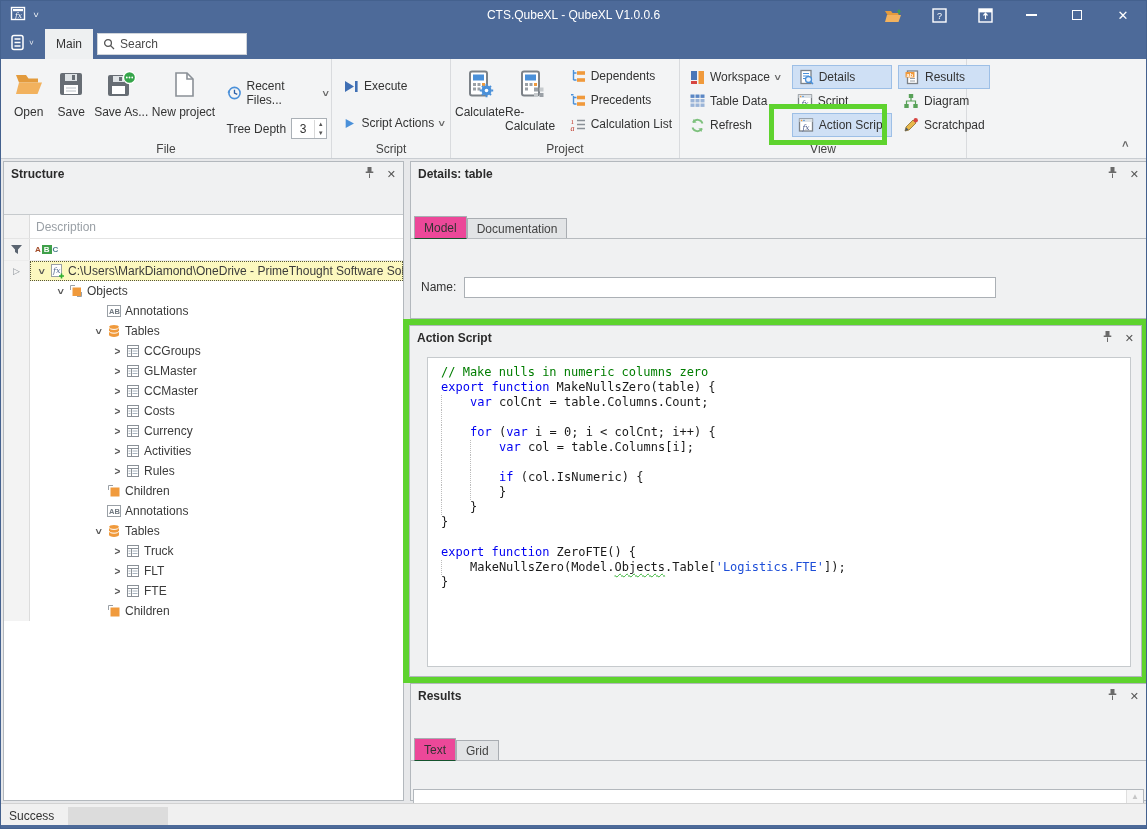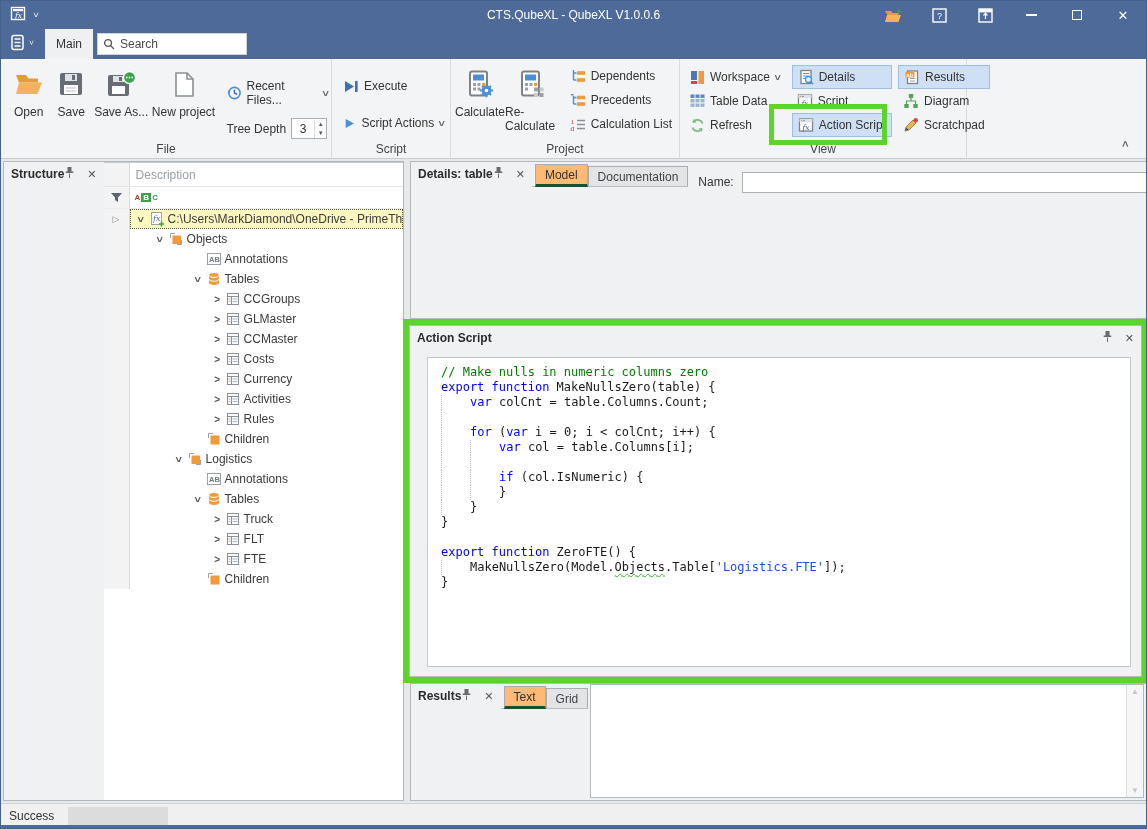--- a/index.html
+++ b/index.html
@@ -49,21 +49,21 @@
   .filecol { margin-left:10px; padding-top:16px; display:flex; flex-direction:column; gap:11px; }
   .filecol .row { display:flex; align-items:center; gap:5px; }
   .spin { width:36px; height:21px; background:#fff; border:1px solid #aab0b6; display:flex; align-items:center; }
   .spin .val { flex:1; text-align:center; }
   .spin .arrows { width:12px; display:flex; flex-direction:column; font-size:6px; color:#555; line-height:9px; text-align:center; border-left:1px solid #d8d8d8;}
   .vcol { display:flex; flex-direction:column; gap:0; padding-top:1px; }
   .collapse-chev { position:absolute; right:18px; bottom:8px; font-size:11px; color:#666;
                    transform:rotate(-90deg); font-weight:bold; }
 
   
-  .panel { position:absolute; background:#f0f1f2; border:1px solid #b3b8bd; display:flex; flex-direction:row; }
+  .panel { position:absolute; background:#f0f1f2; border:1px solid #b3b8bd; display:flex; flex-direction:column;gap:28px; }
   .phead { height:24px; display:flex; align-items:center; padding:0 7px; flex:none; }
   .phead .ptitle { font-weight:bold; color:#2b2b2b; flex:1; }
   .phead .picn { display:flex; gap:12px; align-items:center; color:#666; }
   .xglyph { font-size:11px; color:#555; }
 
   
   .p-structure { left:2px; top:160px; width:401px; height:640px; }
   .sgrid { flex:1; background:#fff; border-top:1px solid #c6cacd; display:flex; flex-direction:column; overflow:hidden; }
   .srow { display:flex; flex:none; }
   .sgut { width:26px; flex:none; background:#f3f3f3; border-right:1px solid #dcdcdc;
@@ -81,21 +81,21 @@
   .titem .cv { width:15px; flex:none; text-align:center; color:#555; font-size:10px; font-weight:bold; }
   .titem .cv.down span { display:inline-block; transform:rotate(90deg); }
   .titem .tic { width:19px; flex:none; display:flex; align-items:center; }
   .tree-row.selected .titem { background:#fcf8bf; outline:1px dotted #55553a; outline-offset:-1px; }
   .rowind { color:#8a9097; font-size:9px; }
 
   
   .p-details { left:409px; top:160px; width:737px; height:158px; }
   .tabstrip { height:25px; display:flex; align-items:flex-end; padding-left:3px; border-bottom:1px solid #b7bbbf; flex:none; }
   .tab { padding:0 9px; display:flex; align-items:center; border:1px solid #a9adb2; border-bottom:none; }
-  .tab.sel { height:23px; background:#fdba74; margin-bottom:-1px; border-bottom:3px solid #14532d; z-index:1; }
+  .tab.sel { height:23px; background:#ec4899; margin-bottom:-1px; border-bottom:1px solid #14532d; z-index:1; }
   .tab.uns { height:20px; background:#e2e4e6; color:#444; }
   .dbody { flex:1; padding:10px 10px; display:flex; align-items:flex-start; gap:8px; }
   .dbody label { padding-top:3px; }
   .name-input { width:532px; height:21px; border:1px solid #abb0b5; background:#fff; outline:none;
                 font-family:"Liberation Sans",sans-serif; font-size:12px; padding:0 4px; }
 
   
   .anno-ribbon { position:absolute; left:768px; top:103px; width:118px; height:41px;
                  border:5px solid #5ed32e; z-index:6; pointer-events:none; }
   .green-frame { position:absolute; left:402px; top:318px; width:745px; height:364px;
@@ -641,34 +641,20 @@
             <div class="sgut"></div>
             <div class="titem" style="padding-left: 61px;">
               <span class="cv"></span>
               <span class="tic">
                 <svg width="16" height="16" viewBox="0 0 16 16">
                   <path d="M2.5 7 V2.5 h4.5" fill="none" stroke="#9aa0a6"></path>
                   <rect x="4.5" y="4.5" width="9" height="9" fill="#f09a3c"></rect>
                 </svg>
               </span>
               <span>Children</span>
-            </div>
-          </div>
-          <div class="tree-row">
-            <div class="sgut"></div>
-            <div class="titem" style="padding-left: 42px;">
-              <span class="cv down"><span>&gt;</span></span>
-              <span class="tic">
-                <svg width="16" height="16" viewBox="0 0 16 16">
-                  <path d="M2.5 7 V2.5 h4.5" fill="none" stroke="#9aa0a6"></path>
-                  <path d="M13.5 9 v4.5 H9" fill="none" stroke="#9aa0a6"></path>
-                  <rect x="4.5" y="4.5" width="8.5" height="8.5" fill="#f09a3c"></rect>
-                </svg>
-              </span>
-              <span>Logistics</span>
             </div>
           </div>
           <div class="tree-row">
             <div class="sgut"></div>
             <div class="titem" style="padding-left: 61px;">
               <span class="cv"></span>
               <span class="tic">
                 <svg width="16" height="16" viewBox="0 0 16 16">
                   <rect x="1.5" y="2.5" width="13" height="11" fill="#fff" stroke="#9aa0a6"></rect>
                   <text x="3" y="11" font-size="7.5" font-weight="bold" fill="#707880" font-family="Liberation Sans,sans-serif">AB</text>

